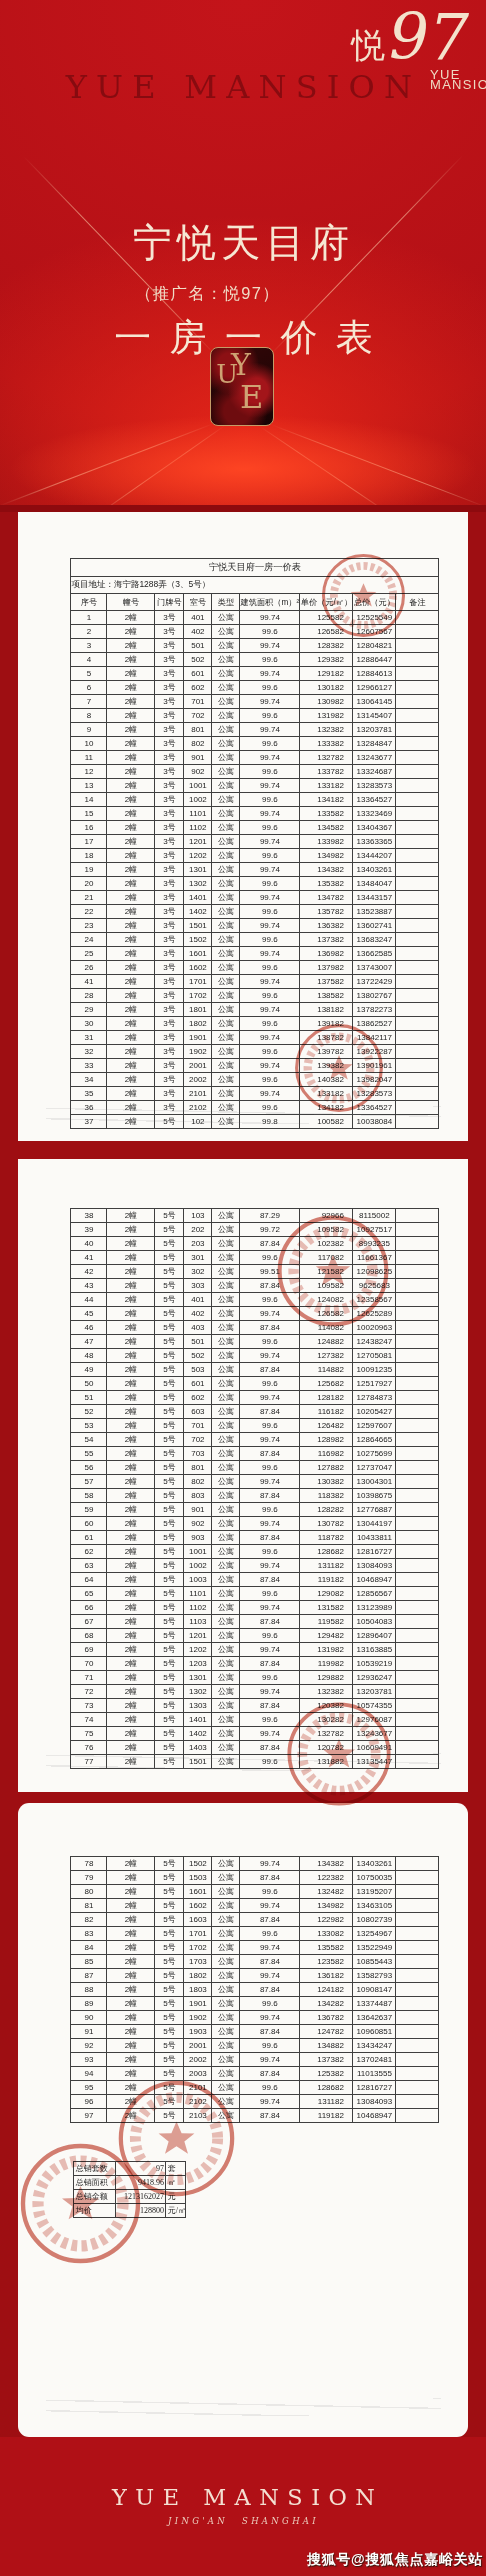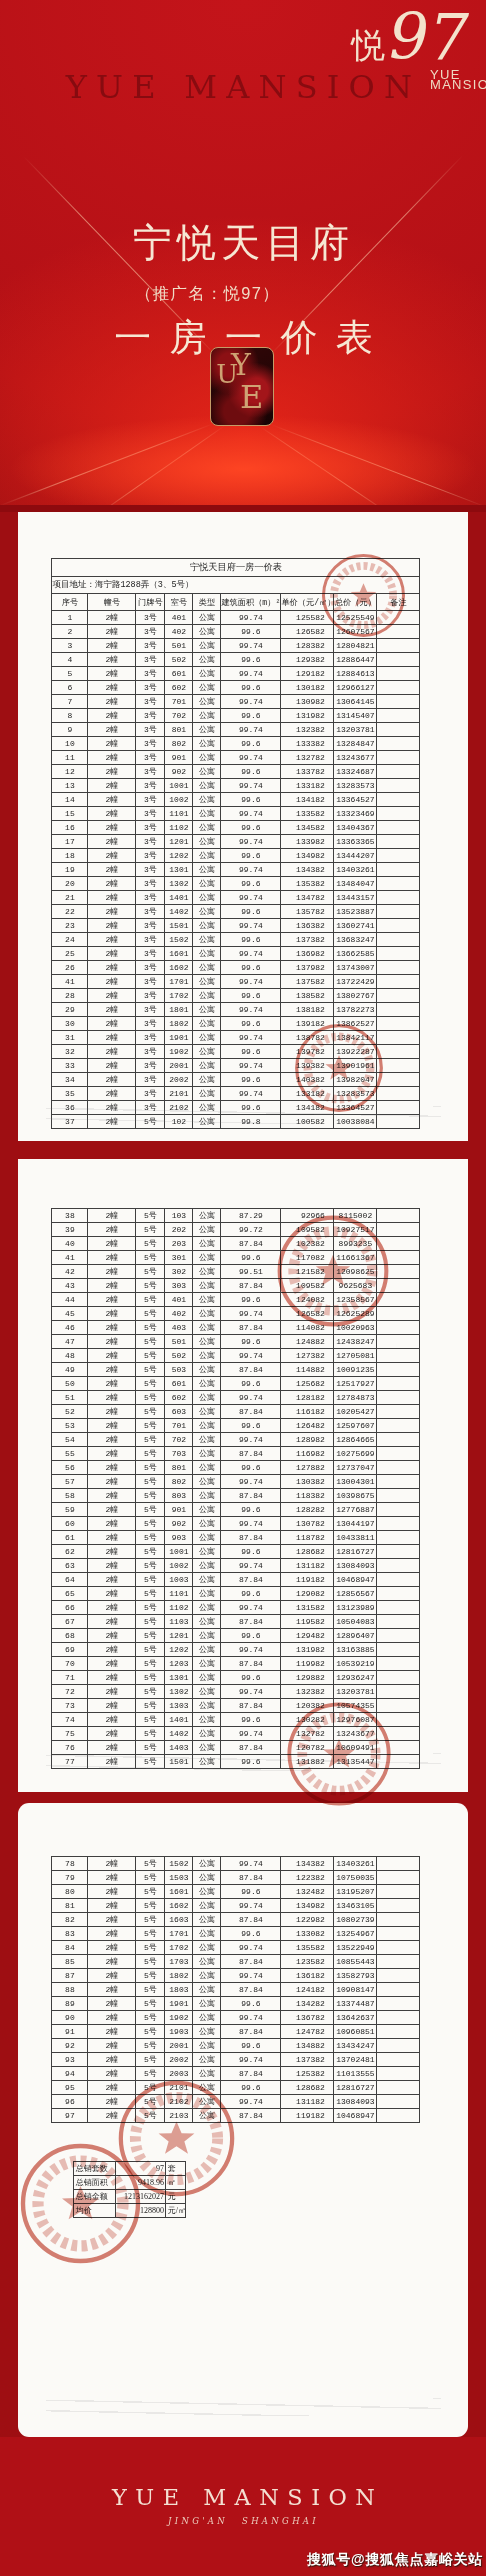--- a/index.html
+++ b/index.html
@@ -41,22 +41,22 @@
   #emblem-y{left:20px;top:-1.3px;font-size:30px;}
   #emblem-u{left:5.3px;top:10.5px;font-size:26px;}
   #emblem-e{left:29px;top:30px;font-size:32px;}
 
   
   .page{position:absolute;left:18.4px;width:450px;background:#fbfaf7;}
   #page1{top:512px;height:629px;}
   #page2{top:1159px;height:633px;}
   #page3{top:1803px;height:634px;border-radius:11px;}
 
-  table.price-table{position:absolute;left:33px;width:304px;border-collapse:collapse;table-layout:fixed;
-        font-family:Liberation Mono, monospace;color:#1d1d1d;}
+  table.price-table{position:absolute;left:52px;width:304px;border-collapse:collapse;table-layout:fixed;
+        font-family:Liberation Sans, sans-serif;color:#1d1d1d;}
   #page1 table.price-table{top:46px;}
   #page2 table.price-table{top:49px;}
   #page3 table.price-table{top:53px;}
   .price-table th,.price-table td{border:0.7px solid #3f3f3f;padding:0;overflow:hidden;white-space:nowrap;}
   .t-title{height:17px;font-size:9.2px;font-weight:400;text-align:center;}
   .t-addr{height:16px;font-size:8.5px;font-weight:400;text-align:left;padding-left:3.3px;margin-left:20px;}
   .t-head th{height:16.4px;font-size:8.2px;font-weight:400;text-align:center;}
   .price-table td{height:13px;font-size:8px;text-align:center;}
   #page2 .price-table td{height:13px;}
   .price-table td:nth-child(7){text-align:right;padding-right:8.5px;}

